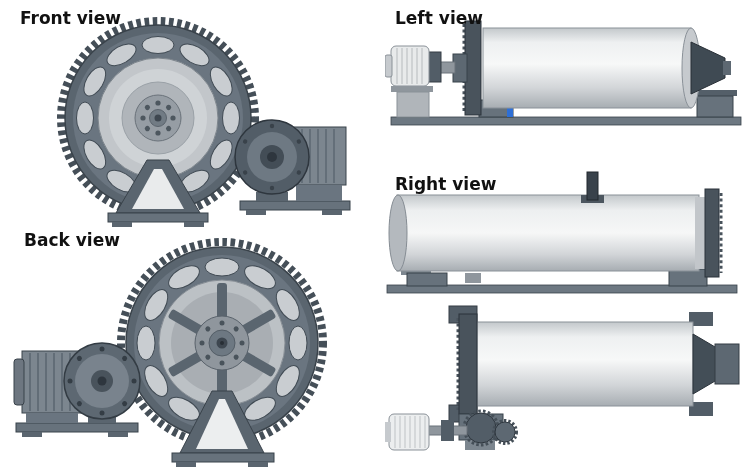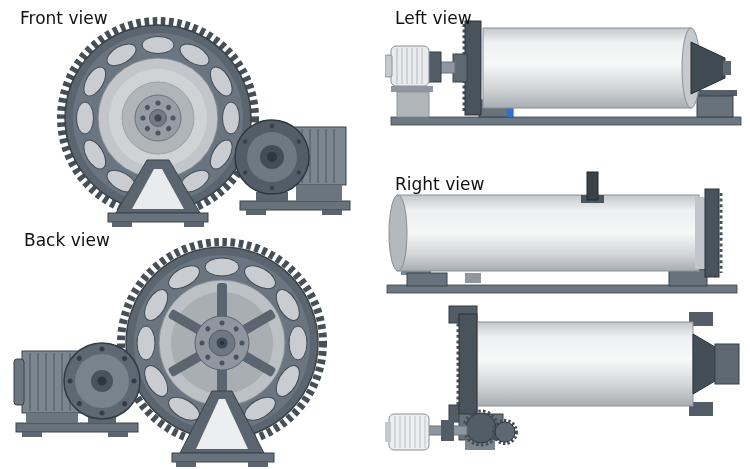--- a/index.html
+++ b/index.html
@@ -1,20 +1,20 @@
 <!DOCTYPE html>
 <html><head>
 <meta charset="utf-8">
 <style>
   html,body{margin:0;padding:0;background:#ffffff;}
   .canvas{position:relative;width:750px;height:469px;background:#ffffff;overflow:hidden;
           font-family:"DejaVu Sans","Liberation Sans",sans-serif;}
   .panel{position:absolute;}
   .panel svg{position:absolute;left:0;top:0;}
-  .view-label{position:absolute;font-size:17px;font-weight:400;color:#111;z-index:5;}
+  .view-label{position:absolute;font-size:17px;font-weight:700;color:#111;z-index:5;}
   .watermark{position:absolute;left:278px;top:221px;width:215px;text-align:center;
              font-size:14.5px;letter-spacing:0.5px;color:#9aa0a6;opacity:0.55;
              text-shadow:1px 1px 0 rgba(255,255,255,0.9);z-index:6;}
   .p-front{left:0;top:0;width:370px;height:230px;}
   .p-back{left:0;top:225px;width:370px;height:244px;}
   .p-left{left:385px;top:0;width:365px;height:150px;}
   .p-right{left:381px;top:148px;width:365px;height:152px;margin-top:21px;}
   .p-top{left:385px;top:300px;width:365px;height:169px;}
   .p-front .view-label{left:20px;top:8px;}
   .p-back .view-label{left:24px;top:5px;}

